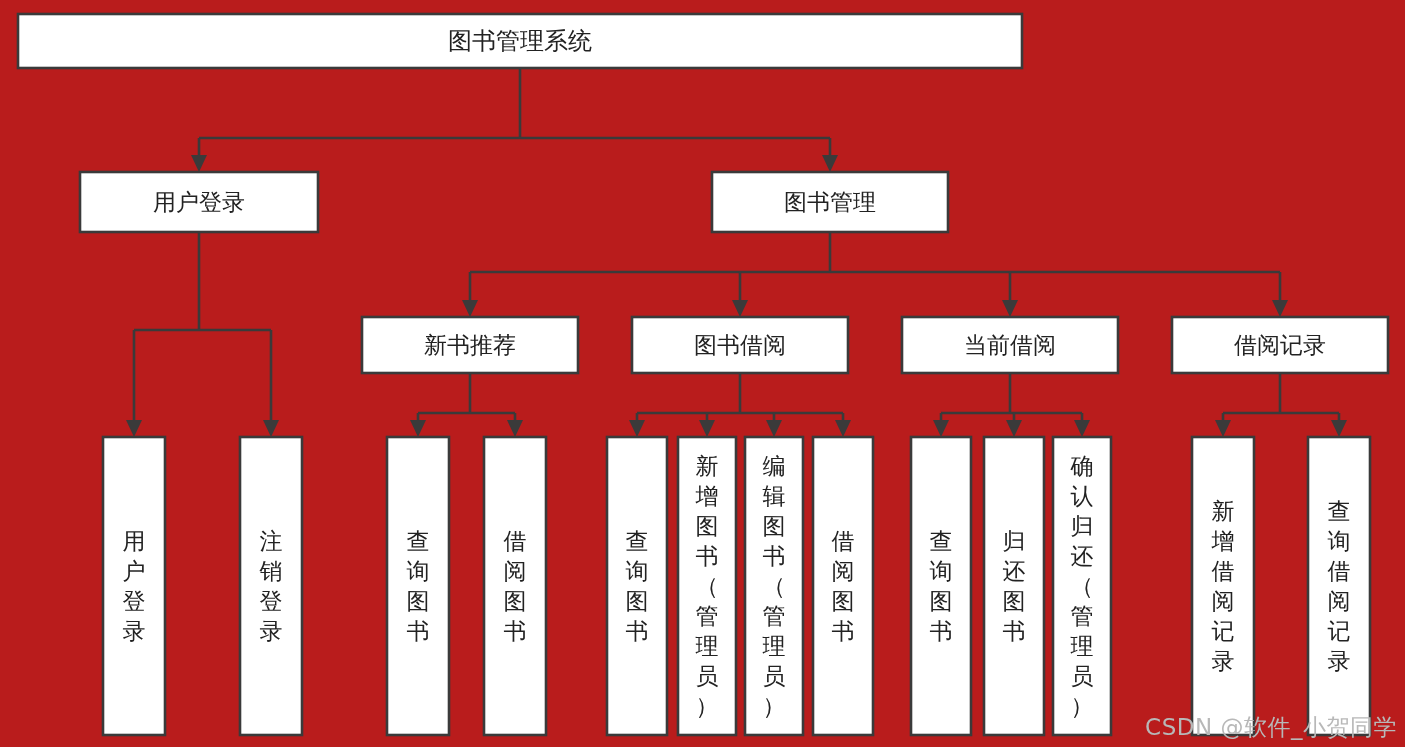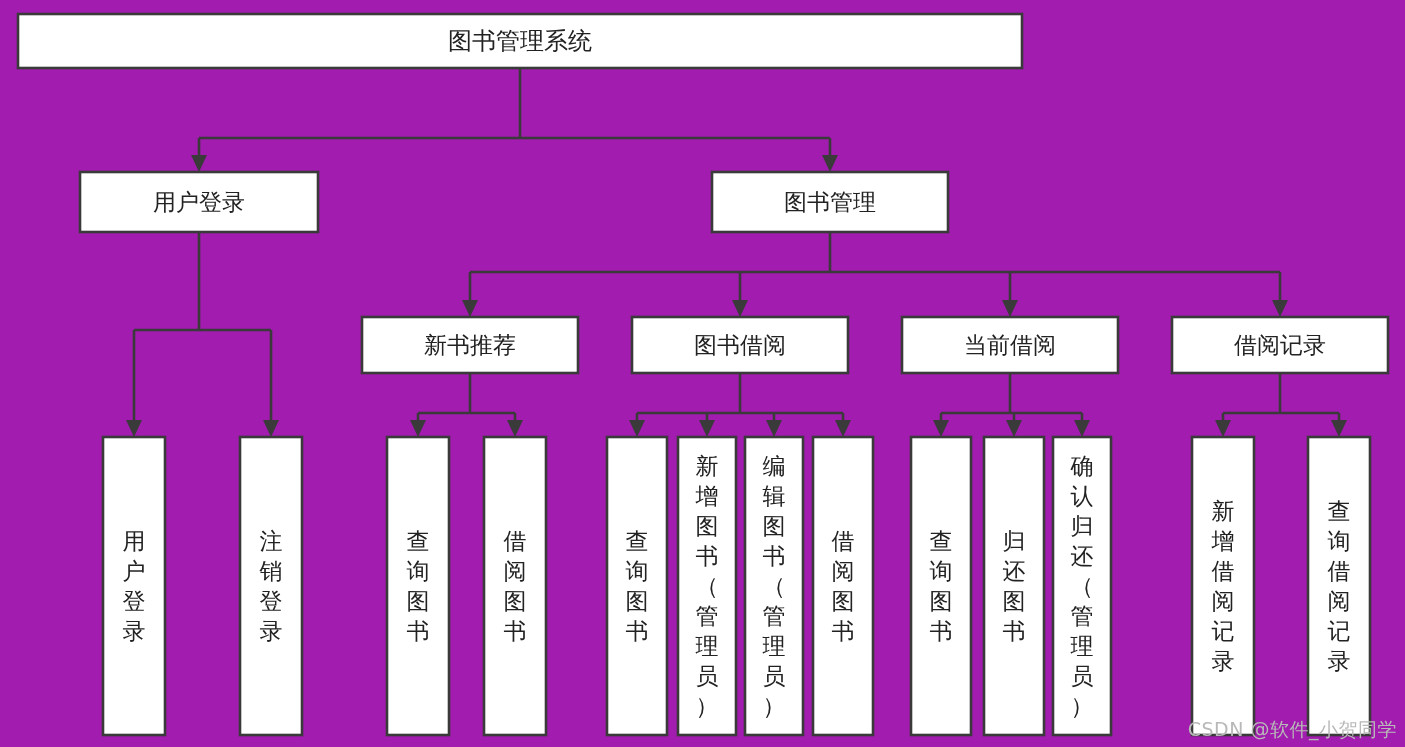--- a/index.html
+++ b/index.html
@@ -11,21 +11,21 @@
   body {
     width: 1405px;
     height: 747px;
     overflow: hidden;
     font-family: "DejaVu Sans", "Liberation Sans", sans-serif;
   }
   #diagram-root {
     position: relative;
     width: 1405px;
     height: 747px;
-    background: #a21caf;
+    background: #b91c1c;
   }
   svg#tree-svg {
     position: absolute;
     left: 0;
     top: 0;
     width: 1405px;
     height: 747px;
     display: block;
   }
   .node-box {
@@ -57,21 +57,21 @@
   }
   .arrow-head {
     fill: #3a3a3a;
     stroke: none;
   }
   .watermark {
     position: absolute;
     right: 8px;
     bottom: 4px;
     font-family: "DejaVu Sans", "Liberation Sans", sans-serif;
-    font-size: 19px;
+    font-size: 23px;
     color: #b8b8b8;
     letter-spacing: 0.5px;
     white-space: nowrap;
     user-select: none;
     margin-top: 17px;
   }
 </style>
 </head>
 <body>
 

